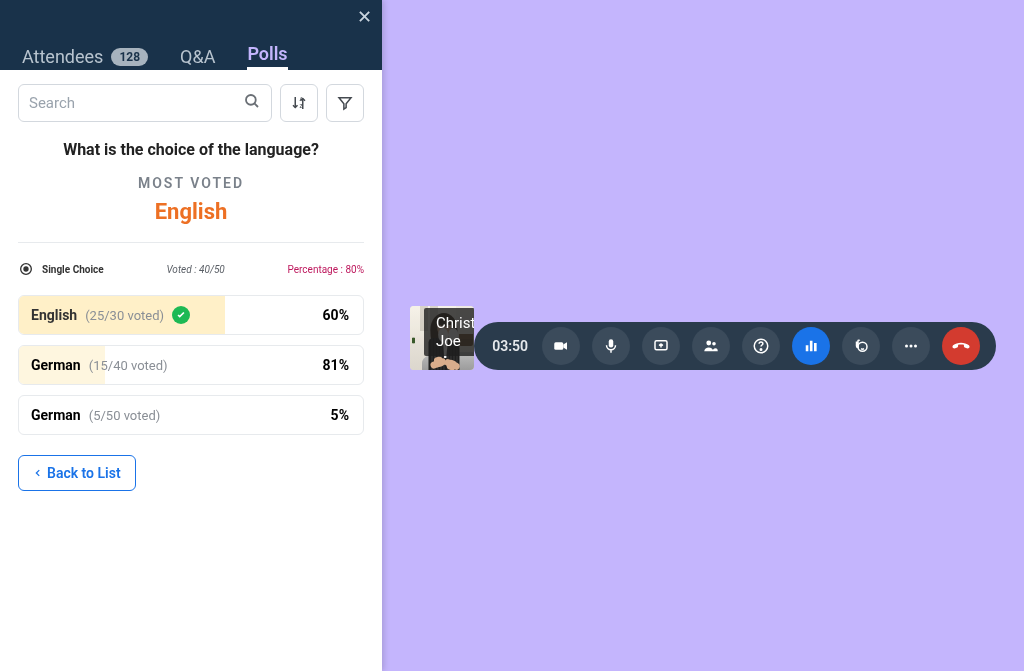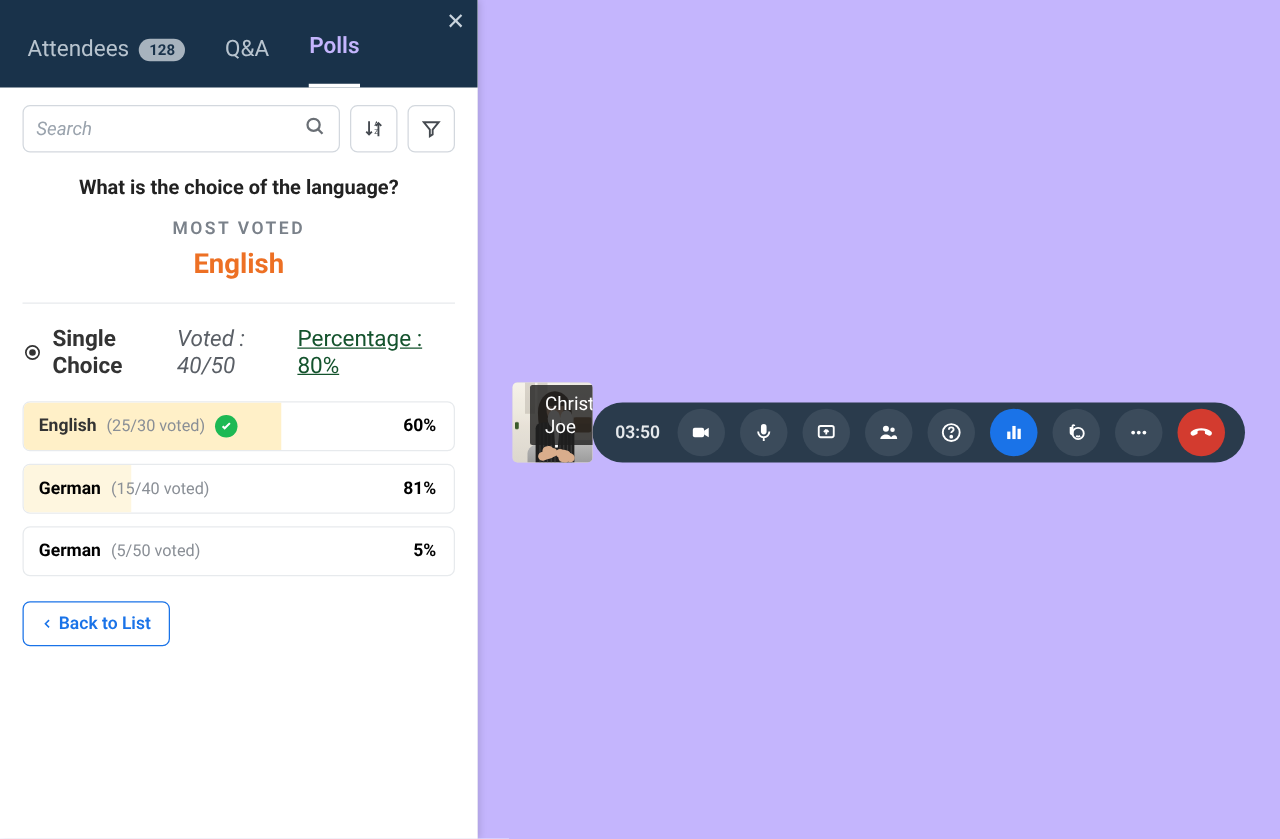--- a/index.html
+++ b/index.html
@@ -3,43 +3,43 @@
 <meta charset="utf-8">
 <style>
 * { box-sizing: border-box; margin: 0; padding: 0; font-family: -apple-system, BlinkMacSystemFont, "Segoe UI", Roboto, Helvetica, Arial, sans-serif; }
 body { width: 1024px; height: 671px; overflow: hidden; display: flex; }
 
 
 .left-panel { width: 382px; height: 100%; background: #fff; position: relative; box-shadow: 2px 0 6px rgba(0,0,0,.15); }
 .left-header { background: #19324a; height: 70px; display: flex; align-items: flex-end; padding: 0 22px 0px; position: relative; }
 .close-x { position: absolute; top: 6px; right: 10px; color: #c9d4de; font-size: 18px; cursor: pointer; }
 .tabs { display: flex; gap: 32px; align-items: flex-end; width: 100%; padding-bottom: 0; }
-.tab { color: #b8c4cf; font-size: 18px; padding-bottom: 20px; cursor: pointer; display: flex; align-items: center; gap: 8px; }
+.tab { color: #b8c4cf; font-size: 18px; padding-bottom: 3px; cursor: pointer; display: flex; align-items: center; gap: 8px; }
 .tab.active { color: #c4b5fd; border-bottom: 3px solid #fff; font-weight: 600;}
 .badge { background: #a7b3be; color: #19324a; font-size: 12px; font-weight: 700; padding: 2px 8px; border-radius: 10px; }
 
 .panel-body { padding: 14px 18px; }
 
 .search-row { display: flex; gap: 8px; margin-bottom: 18px; }
 .search-box { flex: 1; border: 1px solid #d3d8de; border-radius: 6px; display: flex; align-items: center; padding: 0 10px; height: 38px; }
-.search-box input { border: none; outline: none; flex: 1; font-size: 15px; color: #333; font-style: italic; }
+.search-box input { border: none; outline: none; flex: 1; font-size: 15px; color: #333; }
 .search-box input::placeholder { color: #9aa3ad; }
 .search-icon { color: #6a6f75; }
 .sq-btn { width: 38px; height: 38px; border: 1px solid #d3d8de; border-radius: 6px; display: flex; align-items: center; justify-content: center; cursor: pointer; color: #454a50; }
 
 .poll-q { text-align: center; font-weight: 700; color: #222; font-size: 16px; margin-bottom: 16px; }
 .most-voted { text-align: center; color: #7a818a; letter-spacing: 2px; font-size: 14px; font-weight: 600; margin-bottom: 8px; }
 .winner { text-align: center; color: #ed7024; font-size: 22px; font-weight: 700; margin-bottom: 18px; }
 .divider { border-top: 1px solid #e7eaed; margin-bottom: 18px; }
 
-.meta-row { display: flex; align-items: center; justify-content: space-between; font-size: 18px; color: #333; margin-bottom: 18px; }
+.meta-row { display: flex; align-items: center; justify-content: space-between; font-size: 10px; color: #333; margin-bottom: 18px; }
 .meta-left { display: flex; align-items: center; gap: 8px; font-weight: 700; }
 .meta-left svg { flex-shrink: 0; }
 .meta-mid { color: #5a5f66; font-style: italic; }
-.meta-right { color: #14532d; text-decoration: underline; }
+.meta-right { color: #be185d; }
 
 .option { border: 1px solid #e7eaed; border-radius: 6px; height: 40px; margin-bottom: 10px; position: relative; display: flex; align-items: center; overflow: hidden; background: #fff; }
 .option .fill { position: absolute; left: 0; top: 0; bottom: 0; background: #fef6df; }
 .option.selected .fill { background: #fff0c8; }
 .option .content { position: relative; display: flex; align-items: center; gap: 8px; padding: 0 12px; flex: 1; }
 .option .name { font-weight: 700; font-size: 14px; }
 .option.selected .name { color: #333; }
 .option .votes { color: #8a8f96; font-size: 13px; }
 .option .check { width: 18px; height: 18px; background: #1db954; border-radius: 50%; display: flex; align-items: center; justify-content: center; }
 .option .pct { position: relative; font-weight: 700; font-size: 14px; padding-right: 14px; }

